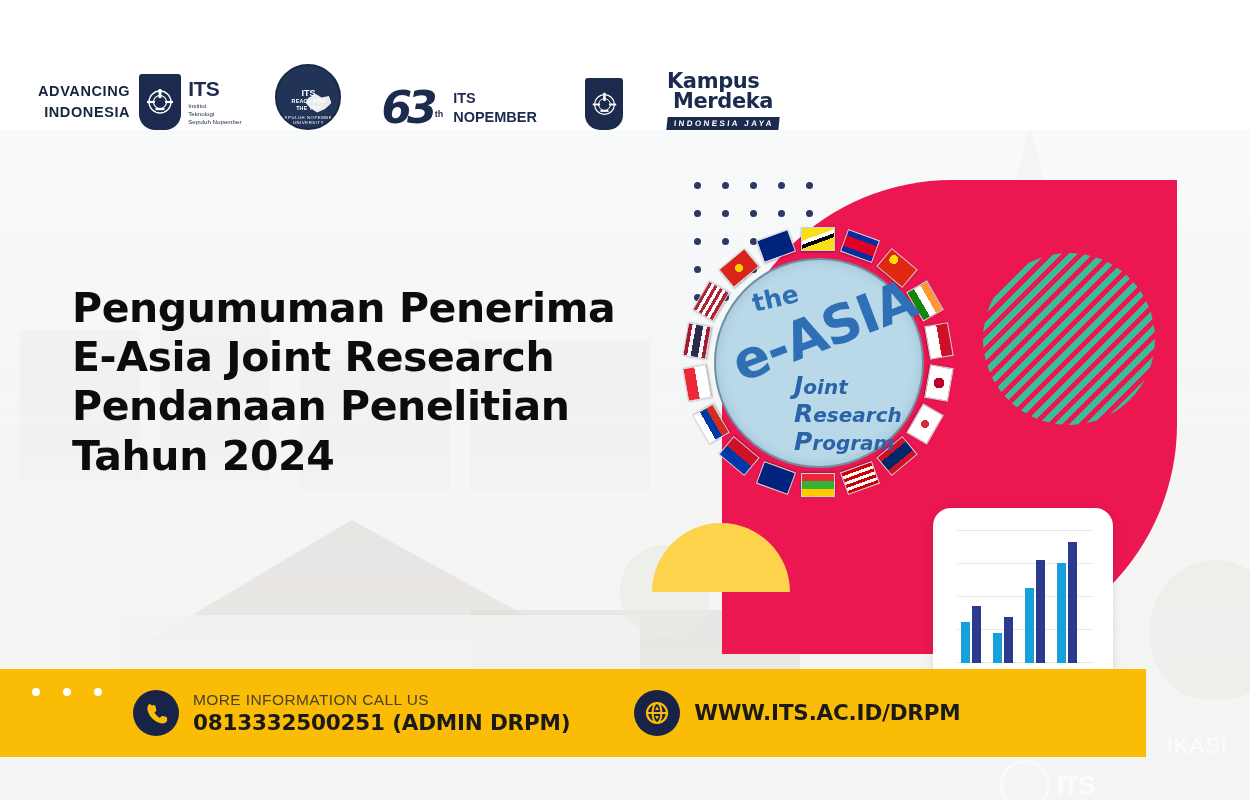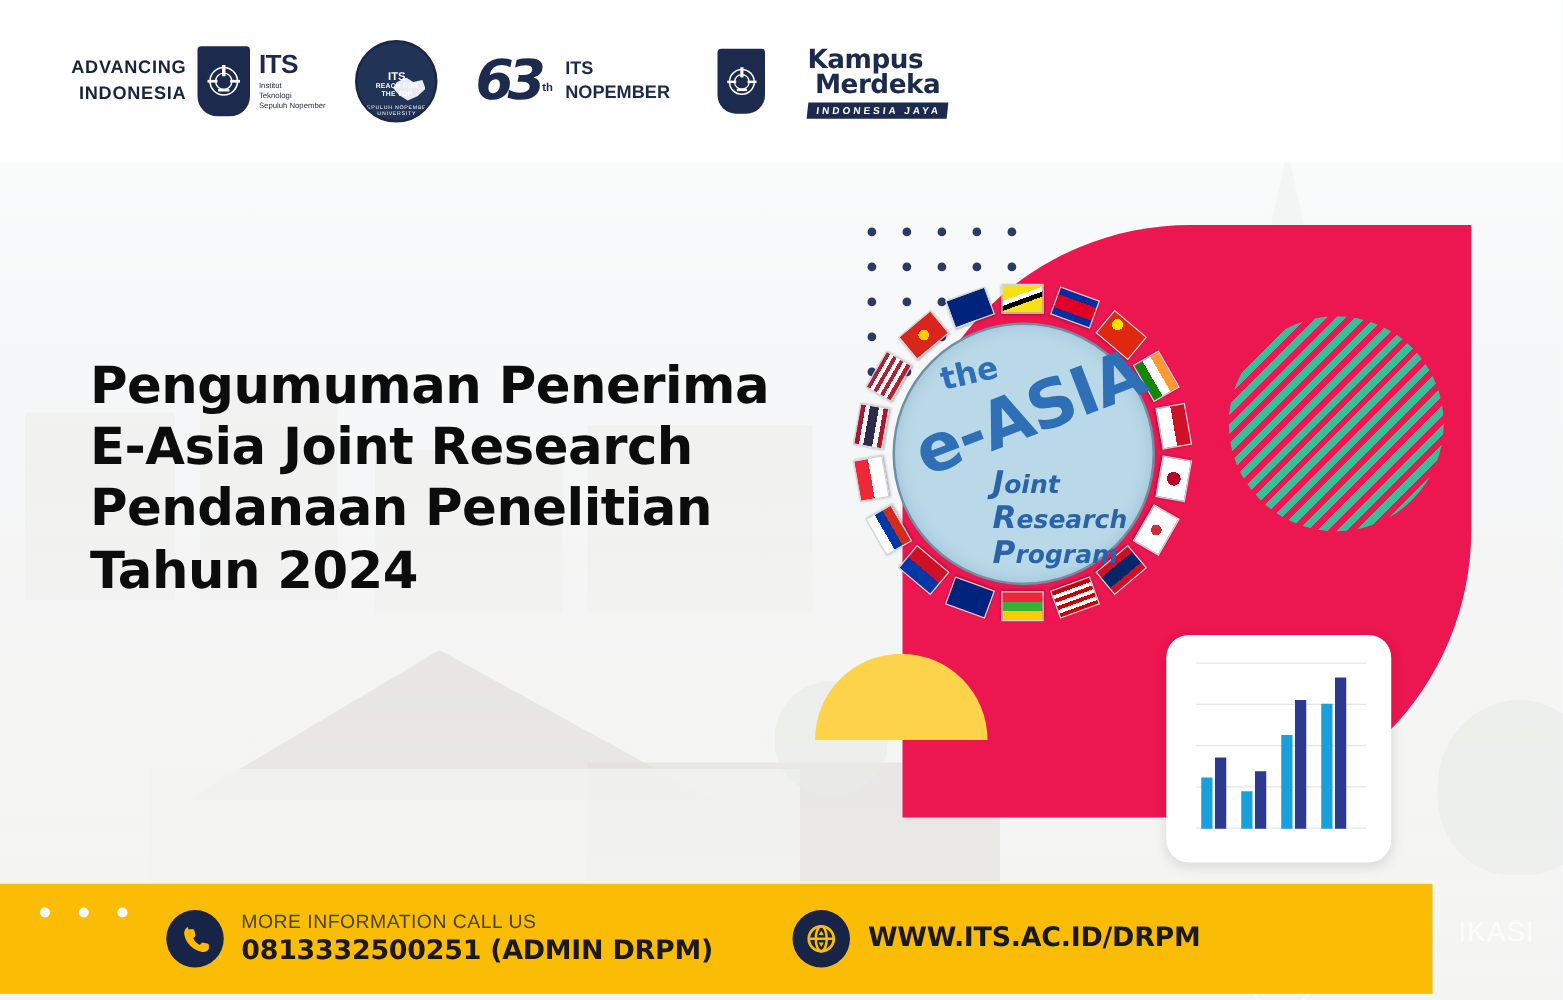--- a/index.html
+++ b/index.html
@@ -64,23 +64,23 @@
   }
 
   
   .logo-strip {
     position: absolute;
     left: 0; top: 0;
     width: 1250px;
     height: 130px;
     background: rgba(255,255,255,0.88);
     display: flex;
-    align-items: center;
-    gap: 2px;
-    padding-left: 57px;
+    align-items: flex-end;
+    gap: 12px;
+    padding-left: 38px;
     box-sizing: border-box;
   }
   .logo-block { display: flex; align-items: center; }
 
   .adv-hum {
     font-size: 14.5px;
     font-weight: bold;
     color: #17233f;
     letter-spacing: .6px;
     line-height: 1.45;
@@ -334,21 +334,21 @@
   }
   .wm-its .wm-seal {
     width: 44px; height: 44px; border-radius: 50%;
     border: 3px solid #ffffff; opacity: .8;
   }
   .wm-its .wm-label { font-size: 26px; font-weight: bold; letter-spacing: -1px; }
 
   
   .footer-bar {
     position: absolute;
-    left: 0; top: 707px;
+    left: 0; top: 669px;
     width: 1146px; height: 88px;
     background: #fbbc05;
     display: flex;
     align-items: center;
   }
   .footer-dots {
     position: absolute;
     left: 32px; top: 19px;
     display: flex; gap: 23px;
   }

